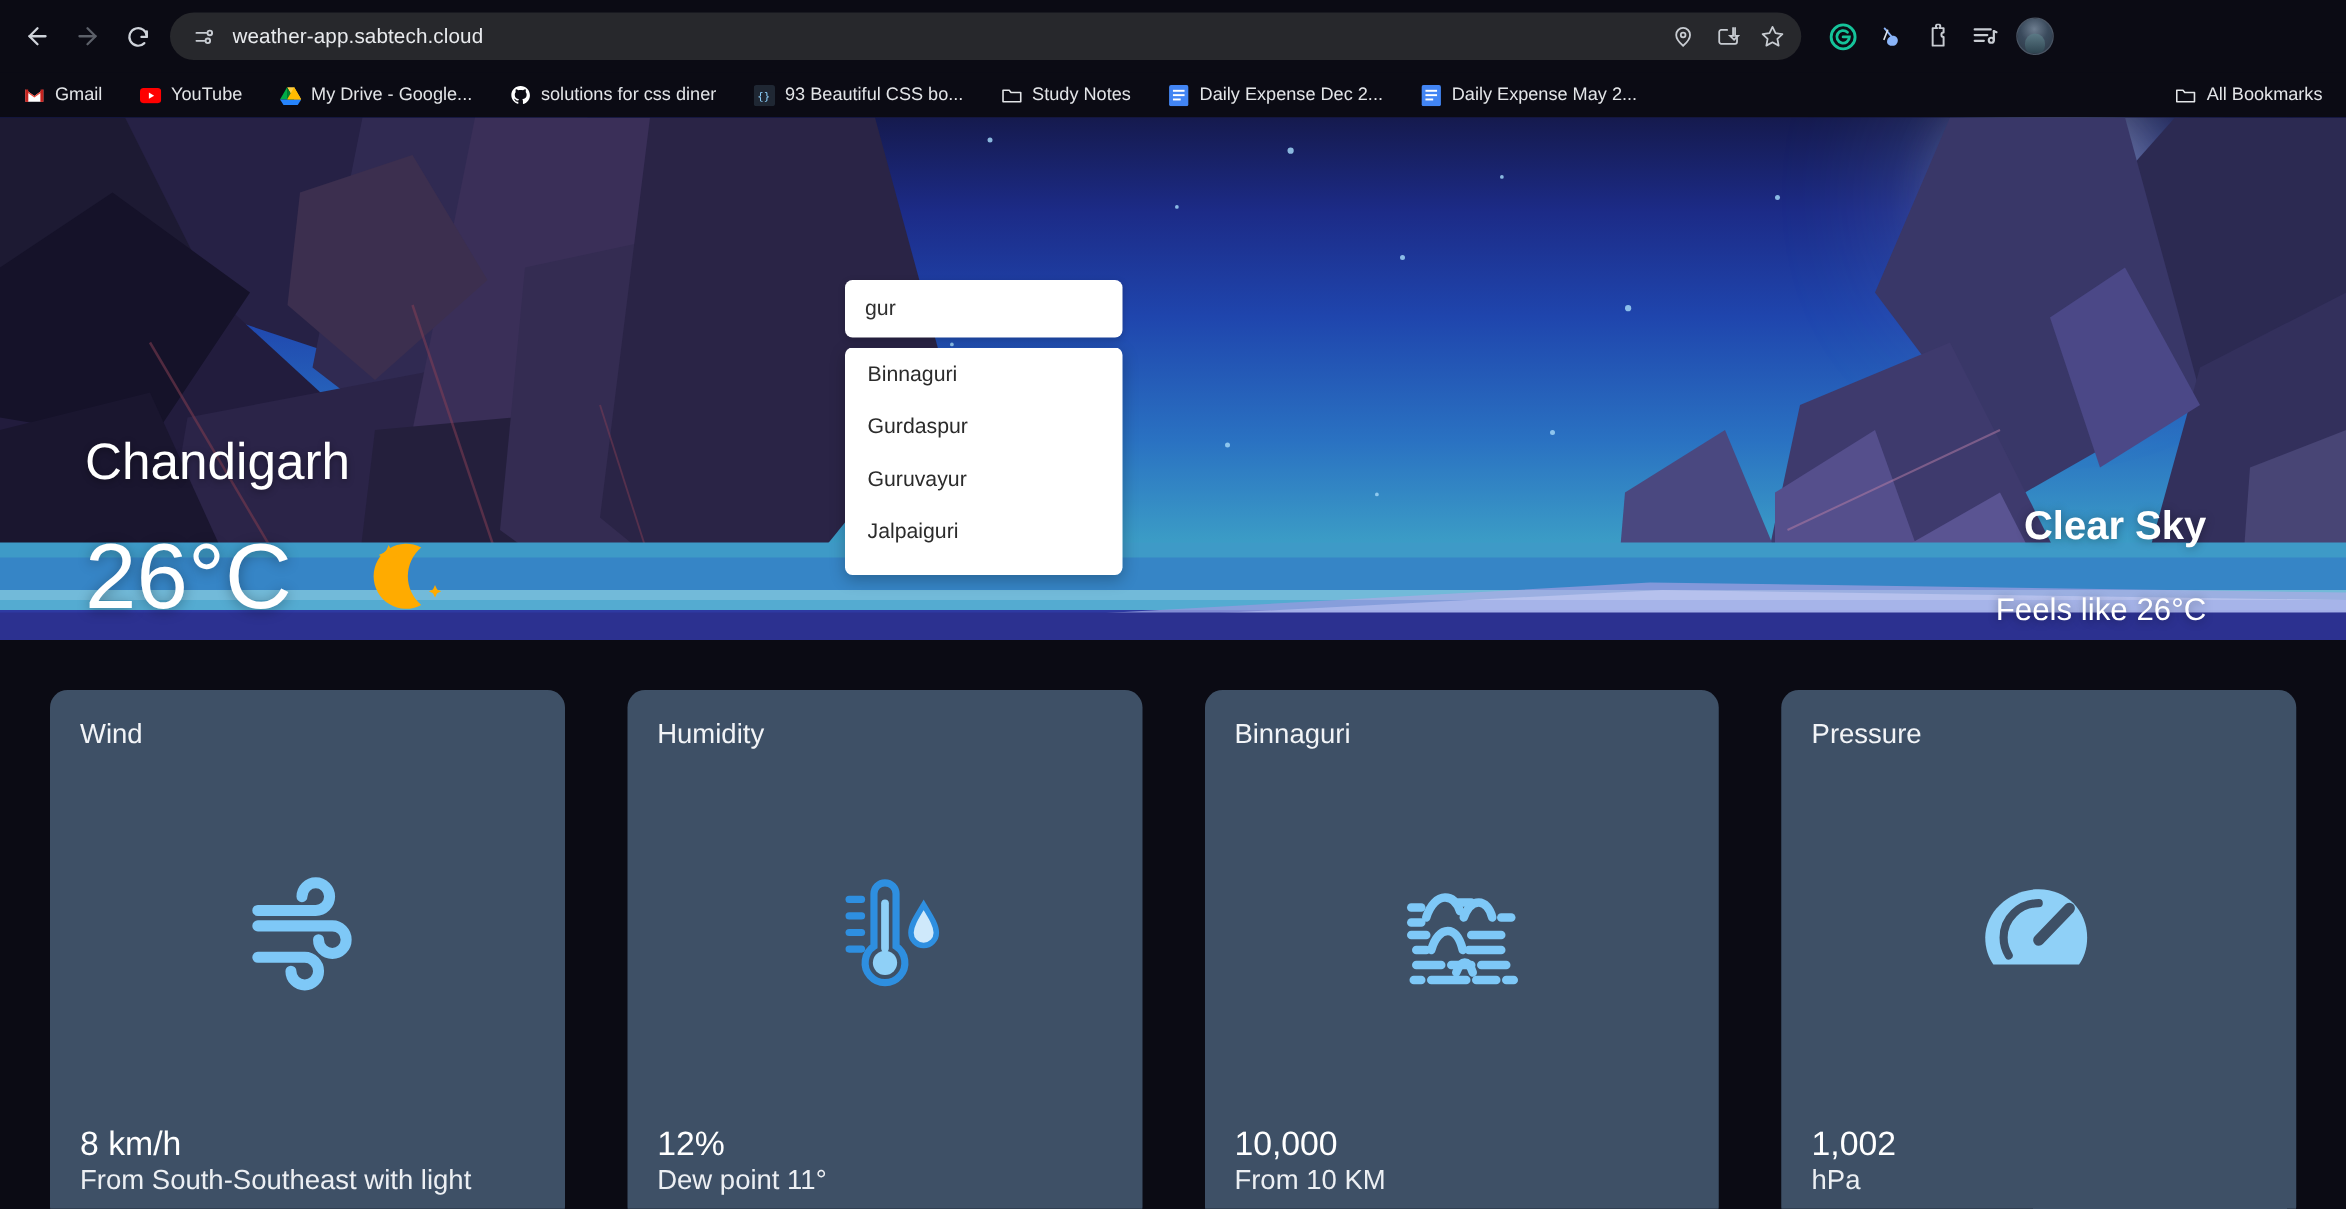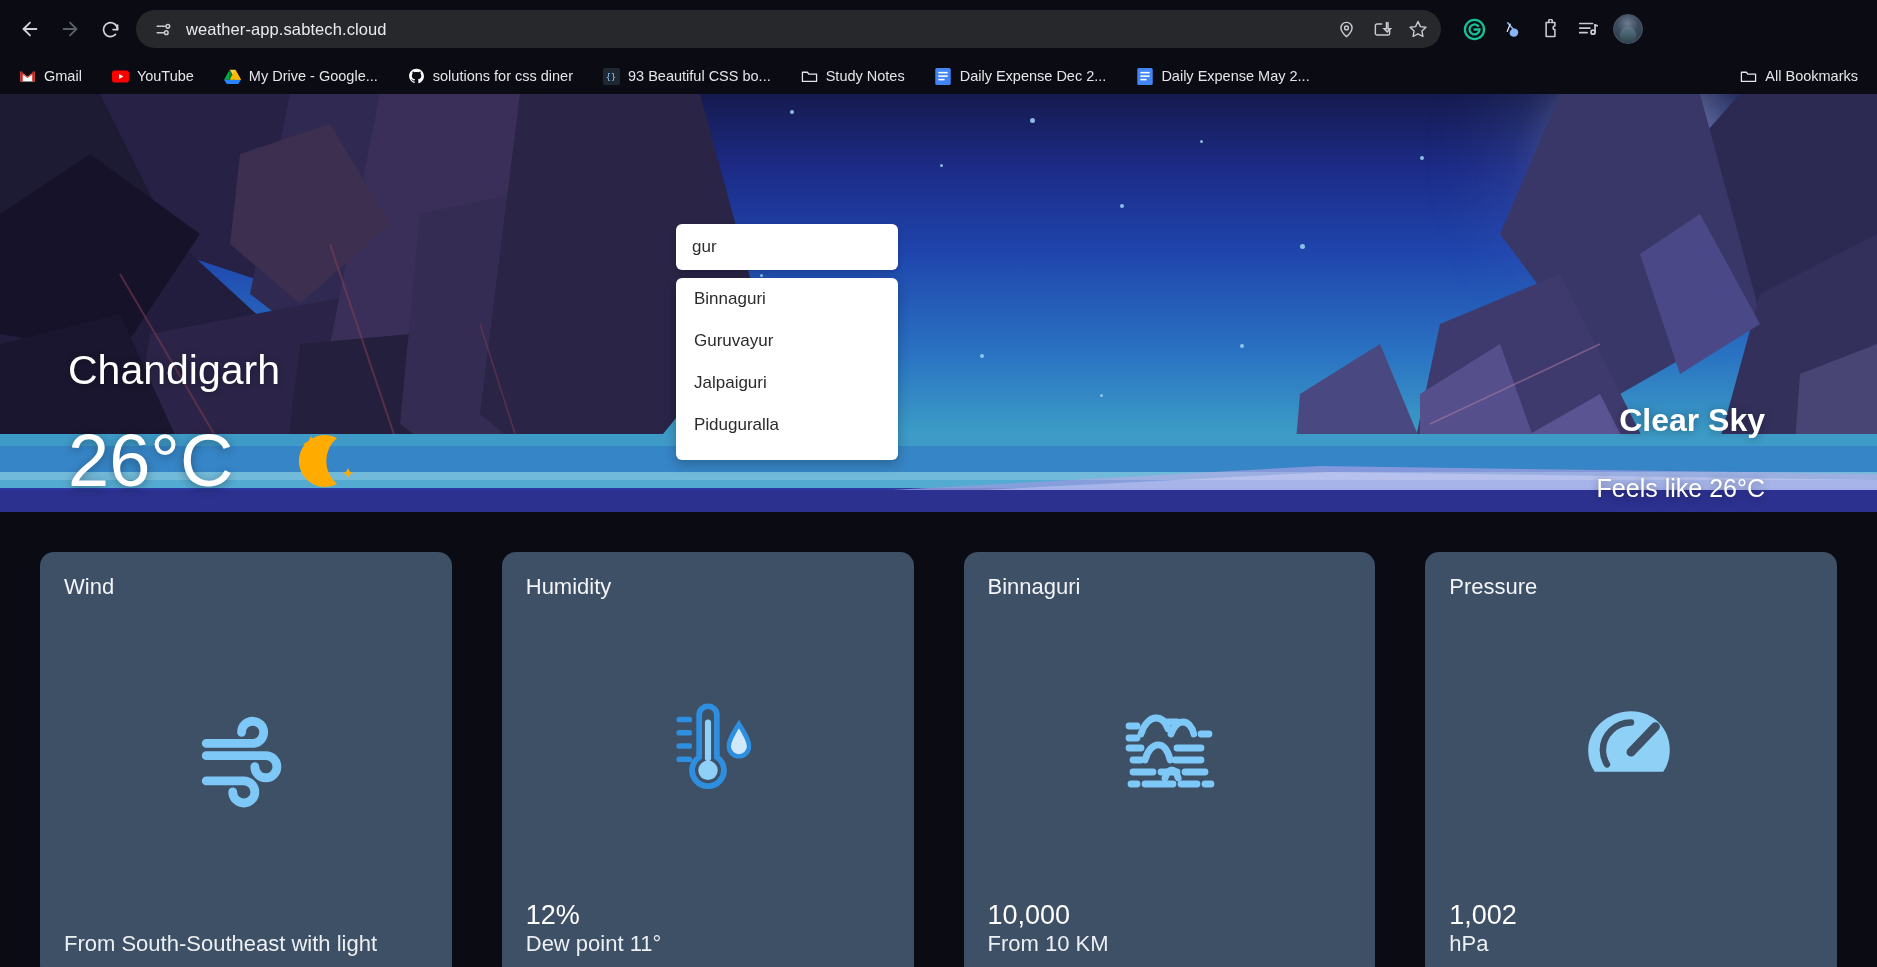--- a/index.html
+++ b/index.html
@@ -505,38 +505,40 @@
     </div>
   </div>
 
   <div class="cond">Clear Sky</div>
   <div class="feels">Feels like 26°C</div>
 
   <div class="search-wrap">
     <input class="search-input" type="text" value="gur" style="">
     <div class="suggestions">
       <div class="sug-item">Binnaguri</div>
+      <div class="sug-item">Gurdaspur</div>
       <div class="sug-item">Guruvayur</div>
       <div class="sug-item">Jalpaiguri</div>
       <div class="sug-item">Piduguralla</div>
     </div>
   </div>
 </div>
 
 <div class="cards">
 
   <div class="card">
     <div class="card-title">Wind</div>
     <div class="card-icon">
       <svg width="106" height="106" viewBox="0 0 24 24" fill="none" stroke="#7ec8f7" stroke-width="2" stroke-linecap="round">
         <path d="M3 8h10.5a2.5 2.5 0 1 0-2.5-2.5"></path>
         <path d="M3 12h13.5a2.5 2.5 0 1 1-2.5 2.5" transform="translate(0,-1.2)"></path>
         <path d="M3 16.5h8.5a2.5 2.5 0 1 1-2.5 2.5"></path>
       </svg>
     </div>
+    <div class="card-value">8 km/h</div>
     <div class="card-sub">From South-Southeast with light</div>
   </div>
 
   <div class="card">
     <div class="card-title">Humidity</div>
     <div class="card-icon">
       <svg width="106" height="106" viewBox="0 0 48 48">
         <g fill="none" stroke="#2e8fe0" stroke-width="2.6" stroke-linecap="round">
           <path d="M20 10a4 4 0 0 1 8 0v19a7.2 7.2 0 1 1-8 0z"></path>
           <line x1="11" y1="12" x2="15.5" y2="12"></line>

